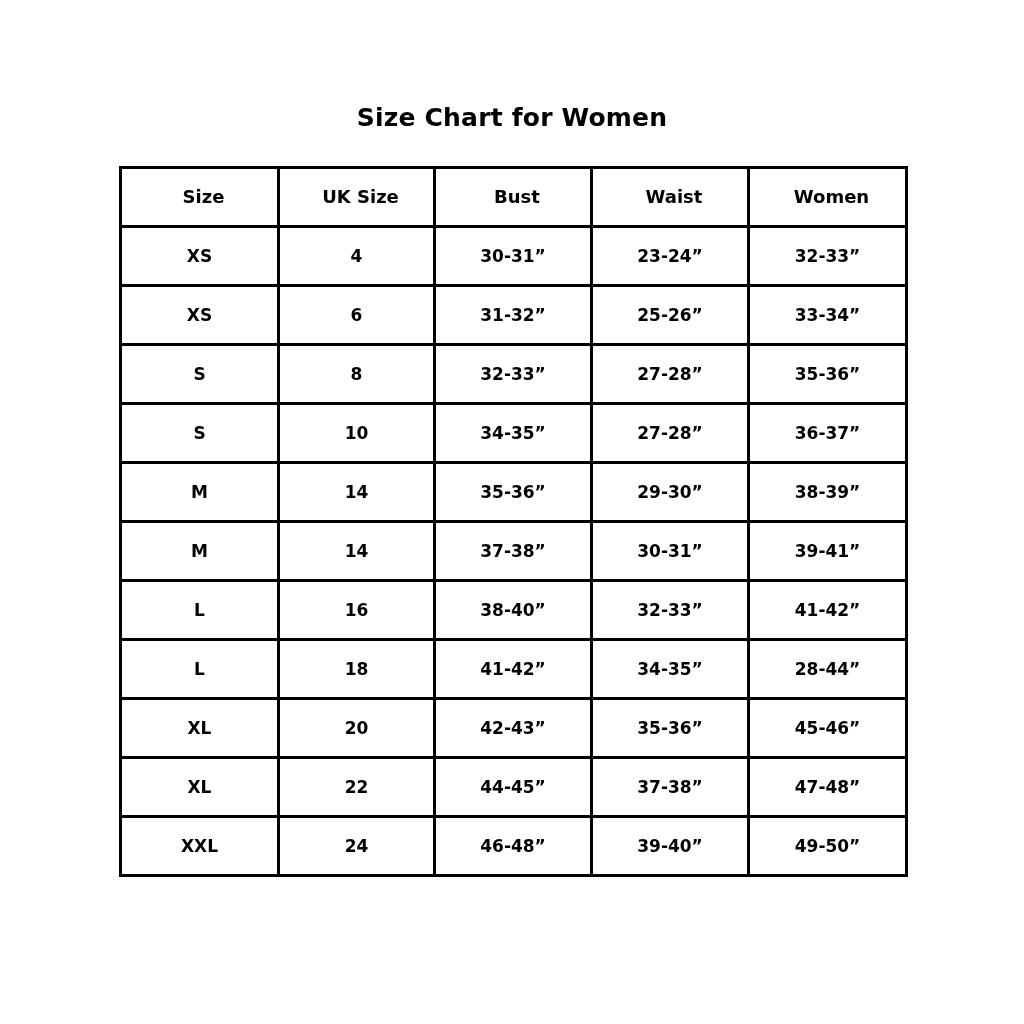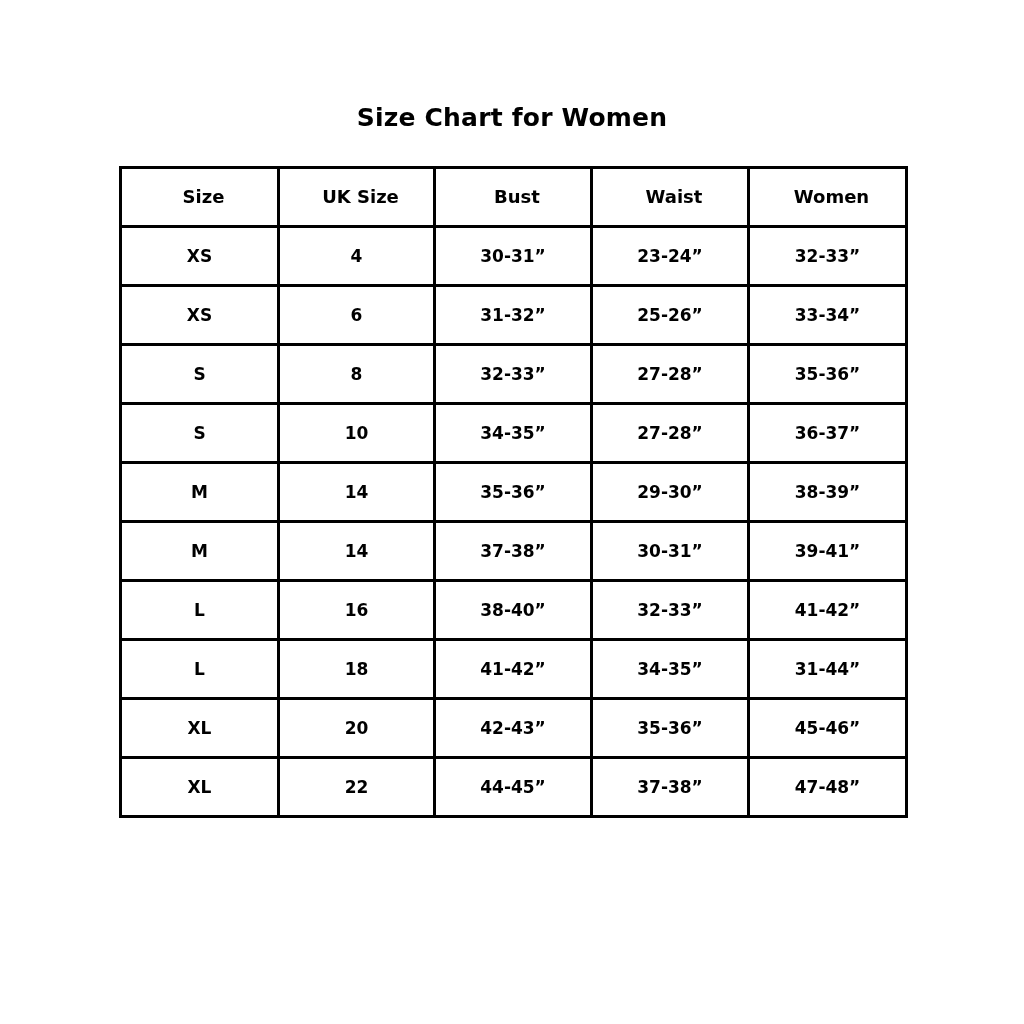--- a/index.html
+++ b/index.html
@@ -135,33 +135,40 @@
           <td>16</td>
           <td>38-40”</td>
           <td>32-33”</td>
           <td>41-42”</td>
         </tr>
         <tr>
           <td>L</td>
           <td>18</td>
           <td>41-42”</td>
           <td>34-35”</td>
-          <td>31-44”</td>
+          <td>28-44”</td>
         </tr>
         <tr>
           <td>XL</td>
           <td>20</td>
           <td>42-43”</td>
           <td>35-36”</td>
           <td>45-46”</td>
         </tr>
         <tr>
           <td>XL</td>
           <td>22</td>
           <td>44-45”</td>
           <td>37-38”</td>
           <td>47-48”</td>
         </tr>
+        <tr>
+          <td>XXL</td>
+          <td>24</td>
+          <td>46-48”</td>
+          <td>39-40”</td>
+          <td>49-50”</td>
+        </tr>
       </tbody>
     </table>
   </div>
 
 </div>
 
 </body></html>

